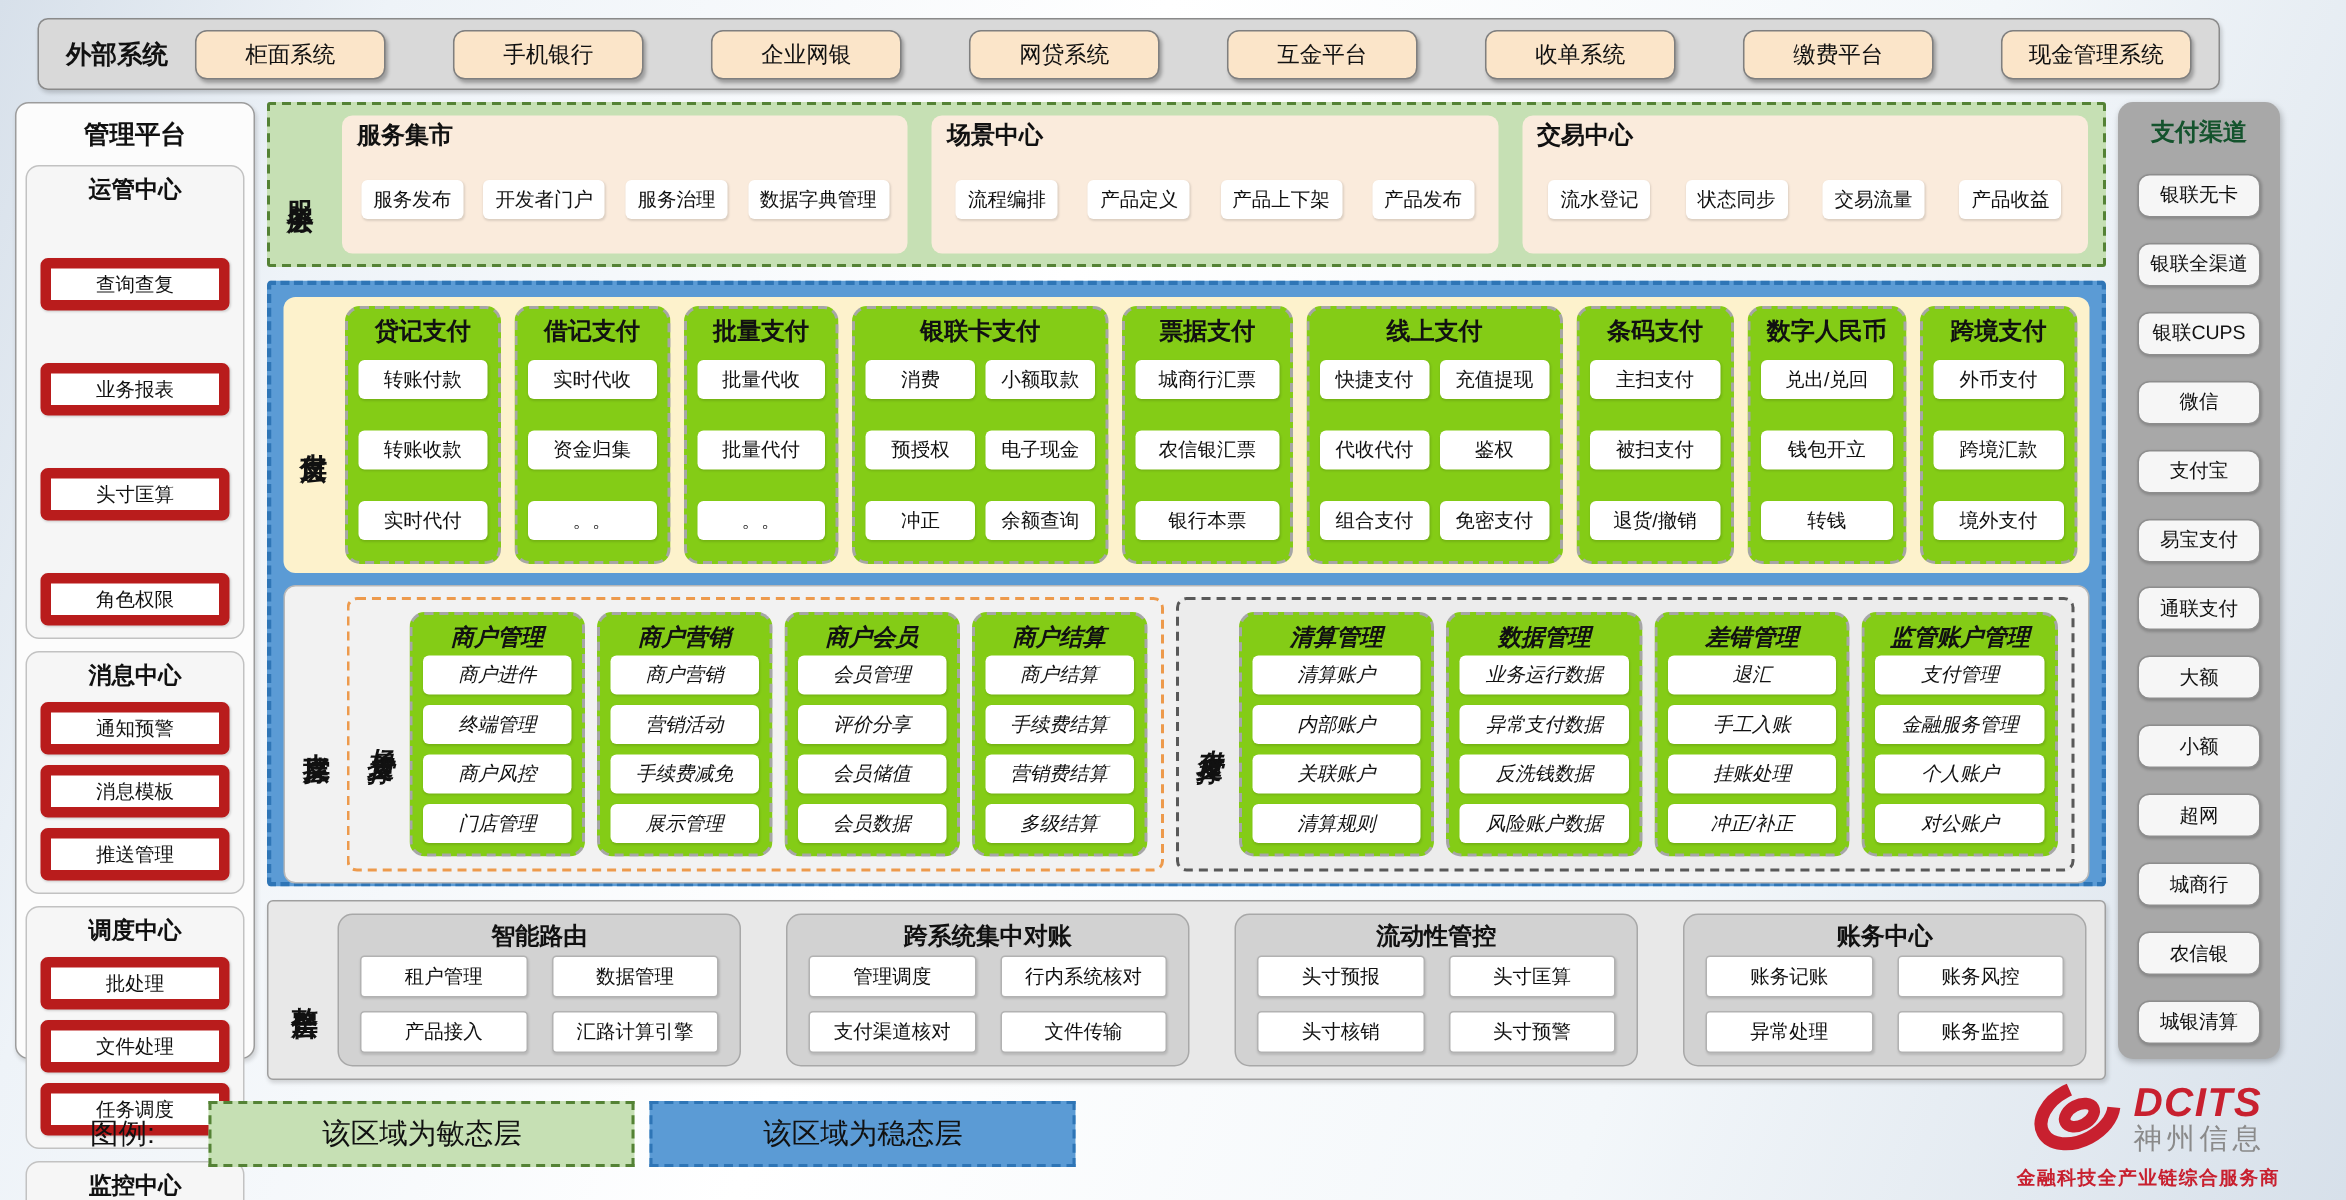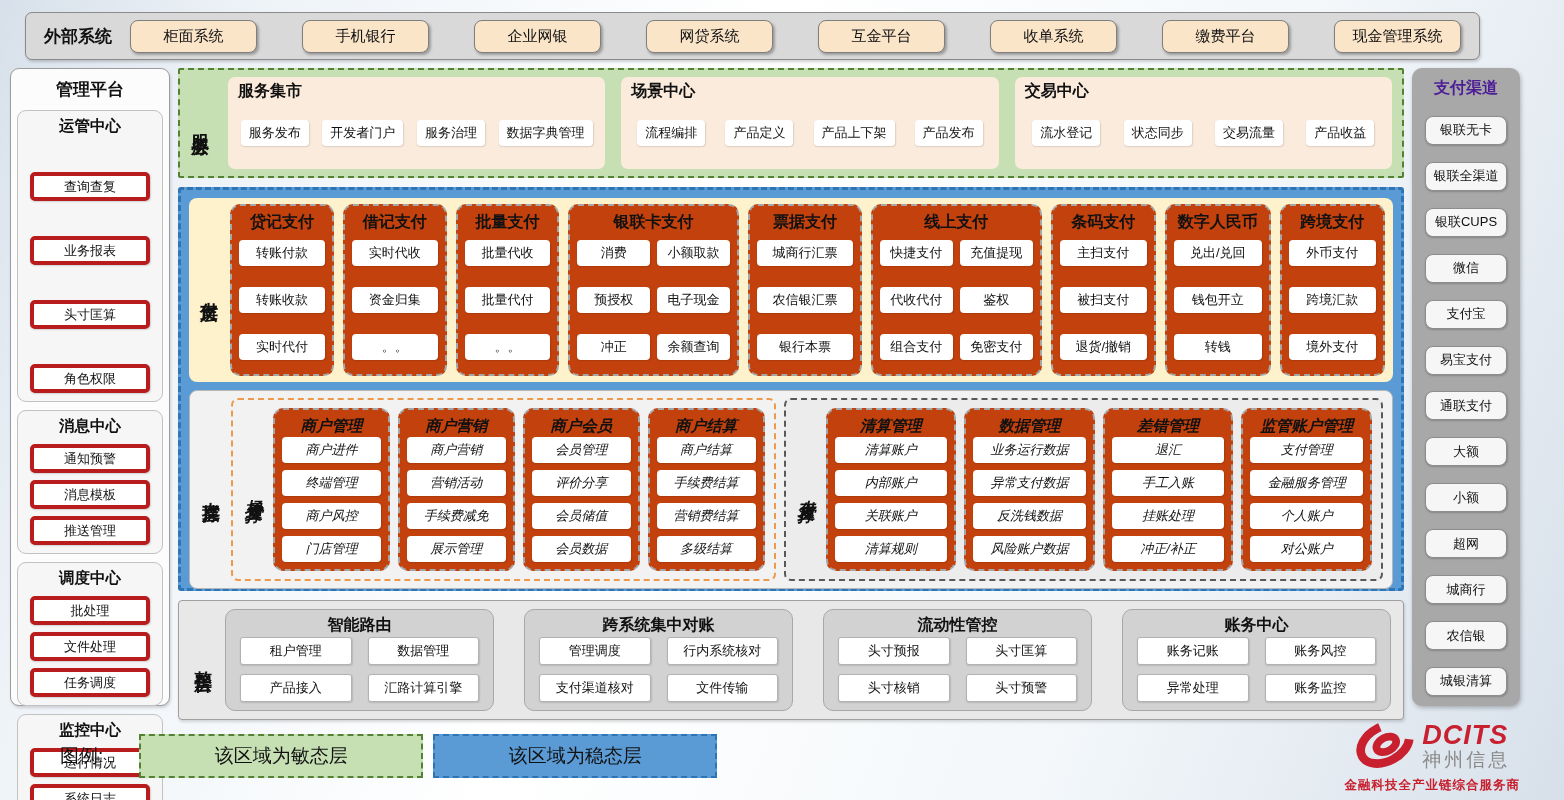--- a/index.html
+++ b/index.html
@@ -37,21 +37,21 @@
     box-shadow:1px 2px 3px rgba(0,0,0,.15);
   }
   .left-side-title{font-weight:bold;font-size:17px;text-align:center;padding:3px 0 1px;}
   .side-group{
     background:#f6f6f6;border:1px solid #c2c2c2;border-radius:9px;
     display:flex;flex-direction:column;align-items:center;
     padding:5px 6px 8px;gap:7px;
   }
   .side-group-title{font-weight:bold;font-size:15.5px;}
   .side-btn{
-    background:#fff;border:4px solid #b91c1c;border-radius:5px;
+    background:#fff;border:7px solid #b91c1c;border-radius:5px;
     width:112px;height:21px;display:flex;align-items:center;justify-content:center;
     font-size:13px;box-shadow:0.5px 1px 1.5px rgba(0,0,0,.15);
   }
 
   
   .center-col{flex:1;display:flex;flex-direction:column;gap:9px;min-width:0;}
 
   .vlabel{
     writing-mode:vertical-rl;text-orientation:upright;
     font-weight:bold;font-size:18px;letter-spacing:2px;
@@ -80,21 +80,21 @@
   .stable-region{
     flex:0 0 404px;height:404px;
     background:#5b9bd5;border:3px dashed #2e75b6;border-radius:3px;
     display:flex;flex-direction:column;padding:8px;gap:8px;box-sizing:border-box;
   }
   .payment-layer{
     flex:0 0 172px;background:#fdf2cc;border-radius:8px;
     display:flex;align-items:stretch;padding:6px 8px;gap:9px;
   }
   .group{
-    background:#c2410c;border:2px dashed #a6a6a6;border-radius:10px;
+    background:#84cc16;border:2px dashed #a6a6a6;border-radius:10px;
     display:flex;flex-direction:column;padding:4px 7px 7px;min-width:0;
   }
   .group-title{font-weight:bold;font-size:16px;text-align:center;line-height:23px;white-space:nowrap;}
   .group-items{flex:1;display:grid;gap:7px;align-content:space-around;}
   .group-items.cols1{grid-template-columns:1fr;}
   .group-items.cols2{grid-template-columns:1fr 1fr;}
 
   .support-layer{
     flex:1;background:#f2f2f2;border:1px solid #b7b7b7;border-radius:8px;
     display:flex;align-items:stretch;padding:7px 9px;gap:8px;
@@ -121,21 +121,21 @@
   .int-items .btn{border:1px solid #b2b2b2;border-radius:3px;}
 
   
   .right-side{
     flex:0 0 96px;width:96px;margin-right:44px;
     background:#a8a8a8;border-radius:10px;
     display:flex;flex-direction:column;align-items:center;
     padding:10px 6px;justify-content:space-between;
     box-shadow:1px 2px 4px rgba(0,0,0,.25);
   }
-  .right-side-title{color:#4c1d95;font-weight:bold;font-size:16px;}
+  .right-side-title{color:#14532d;font-weight:bold;font-size:16px;}
   .chan-btn{
     background:#f6f6f6;border:1px solid #8d8d8d;border-radius:8px;
     width:80px;height:27px;display:flex;align-items:center;justify-content:center;
     font-size:13px;box-shadow:0.5px 1px 2px rgba(0,0,0,.2);
   }
 
   
   .bottom-row{display:flex;align-items:center;margin:24px 44px 0 60px;height:52px;}
   .legend-label{font-size:19px;margin-right:36px;}
   .legend-box{

